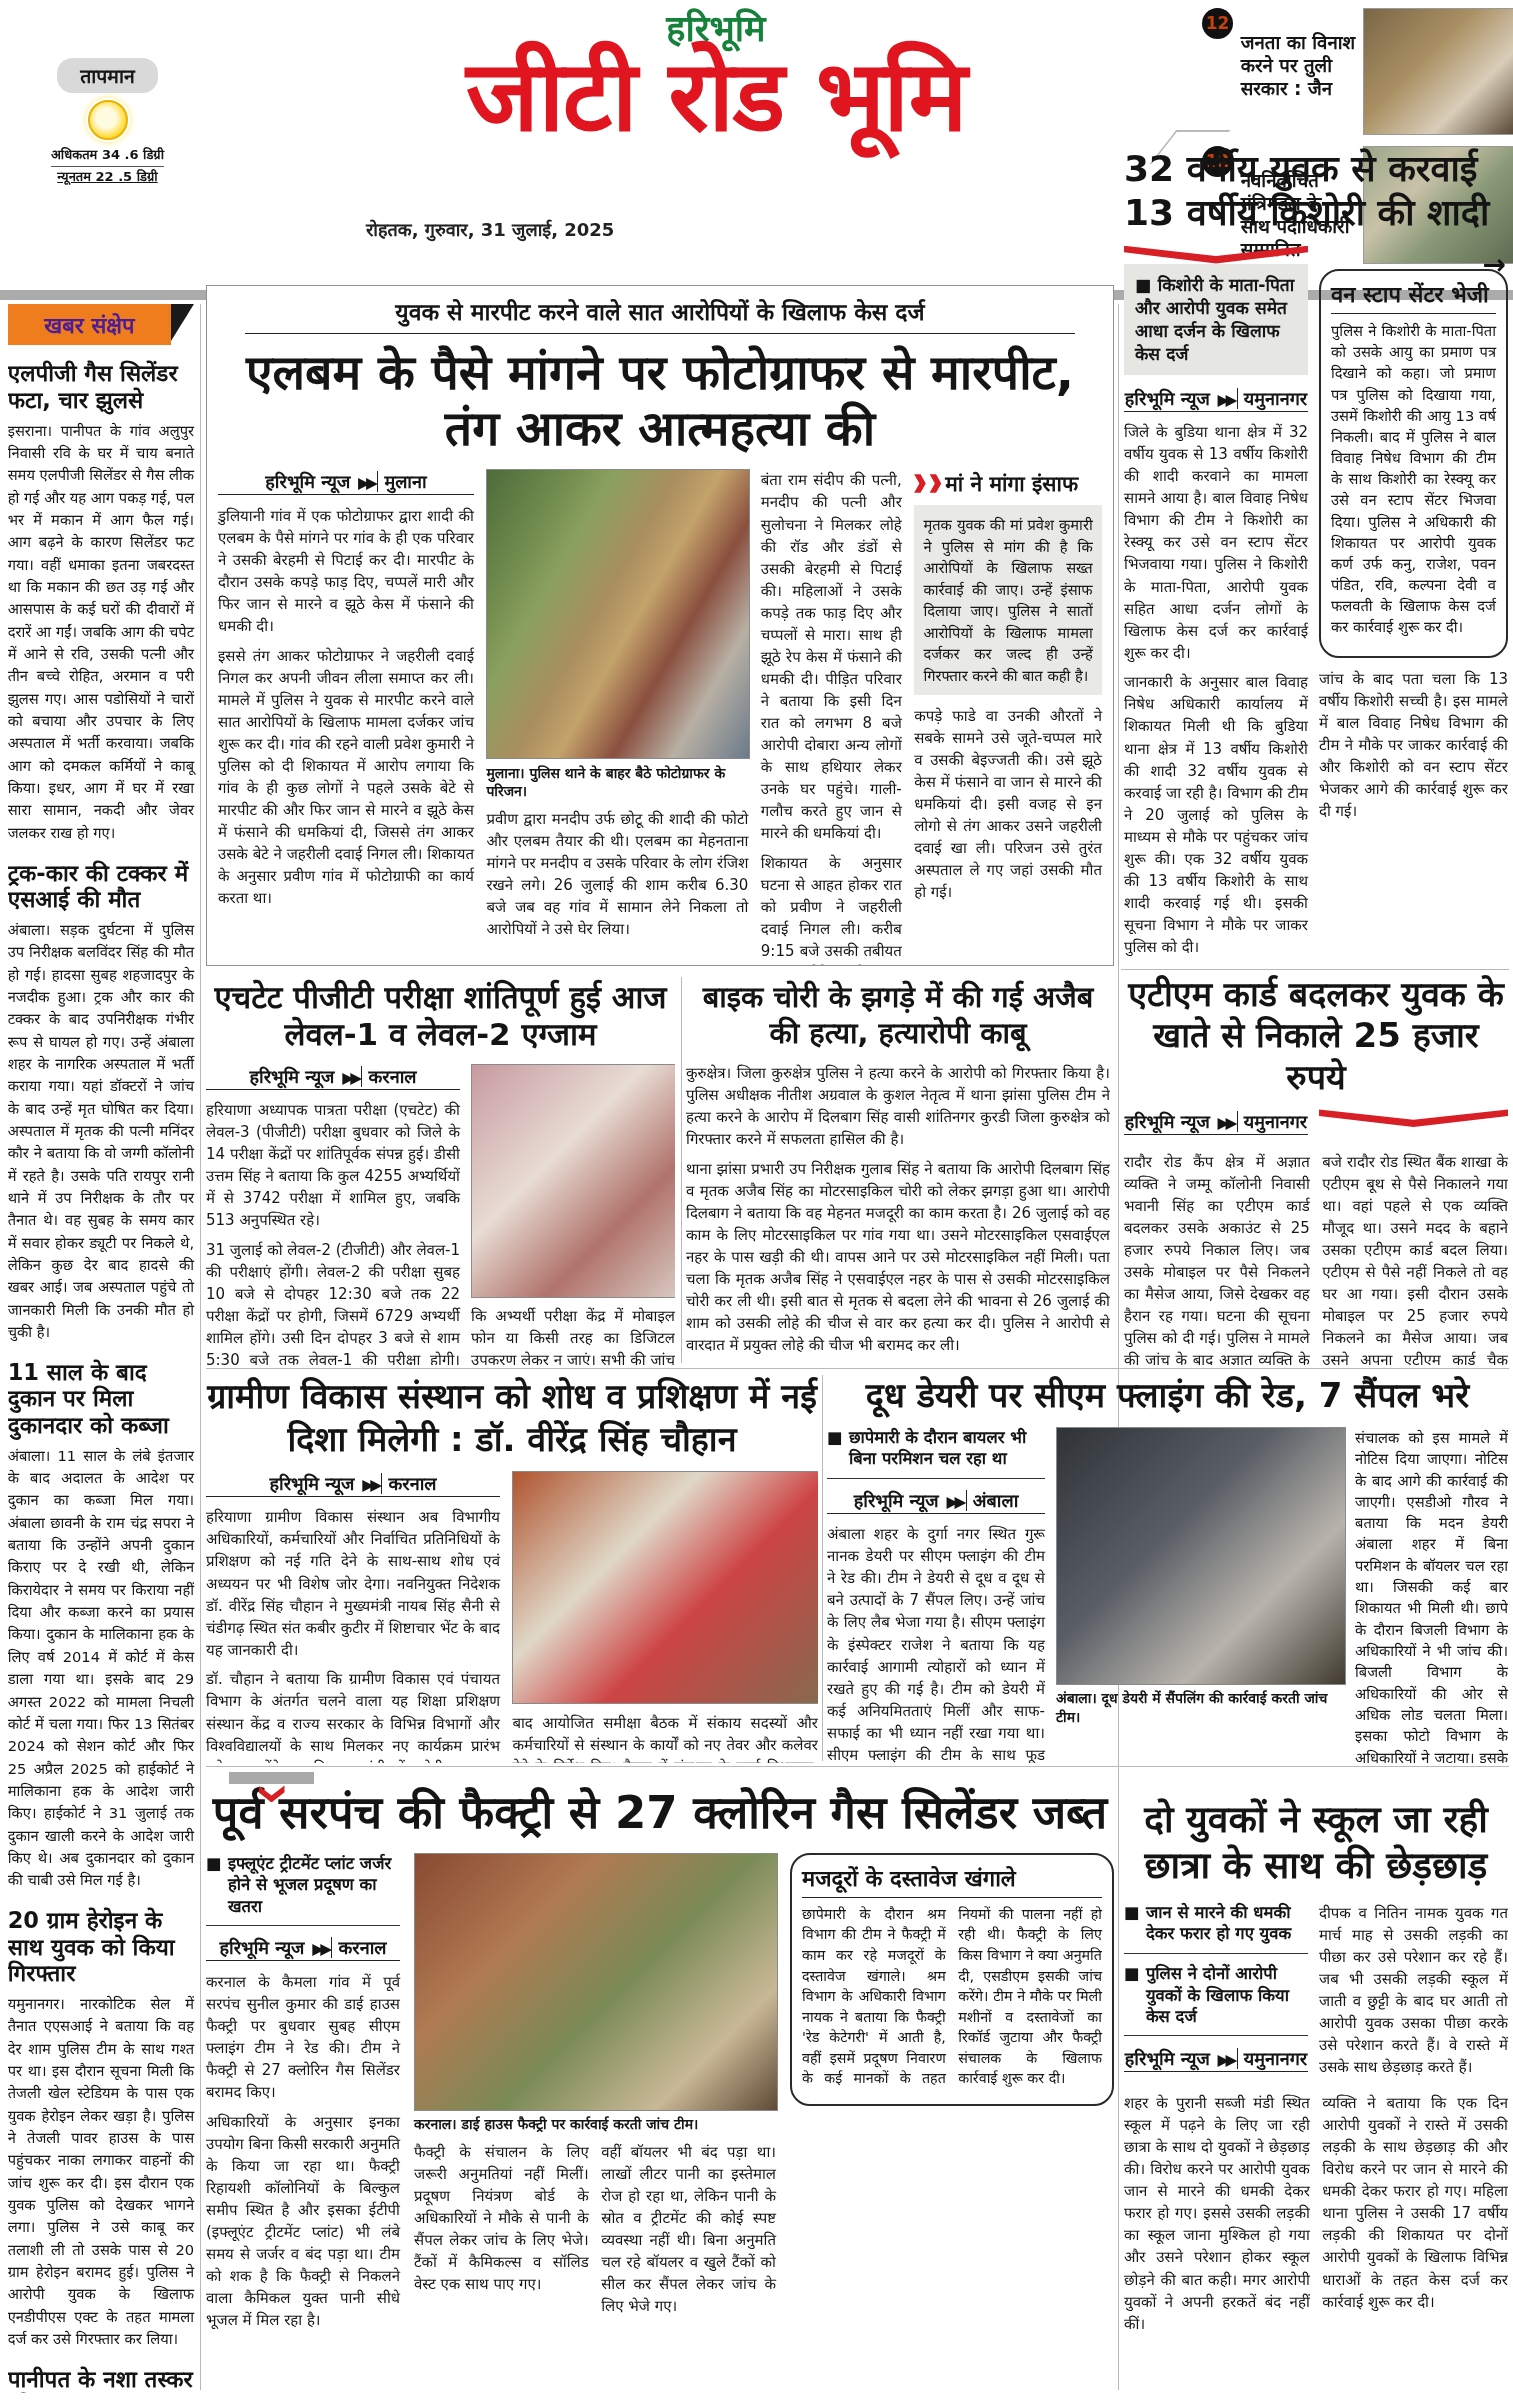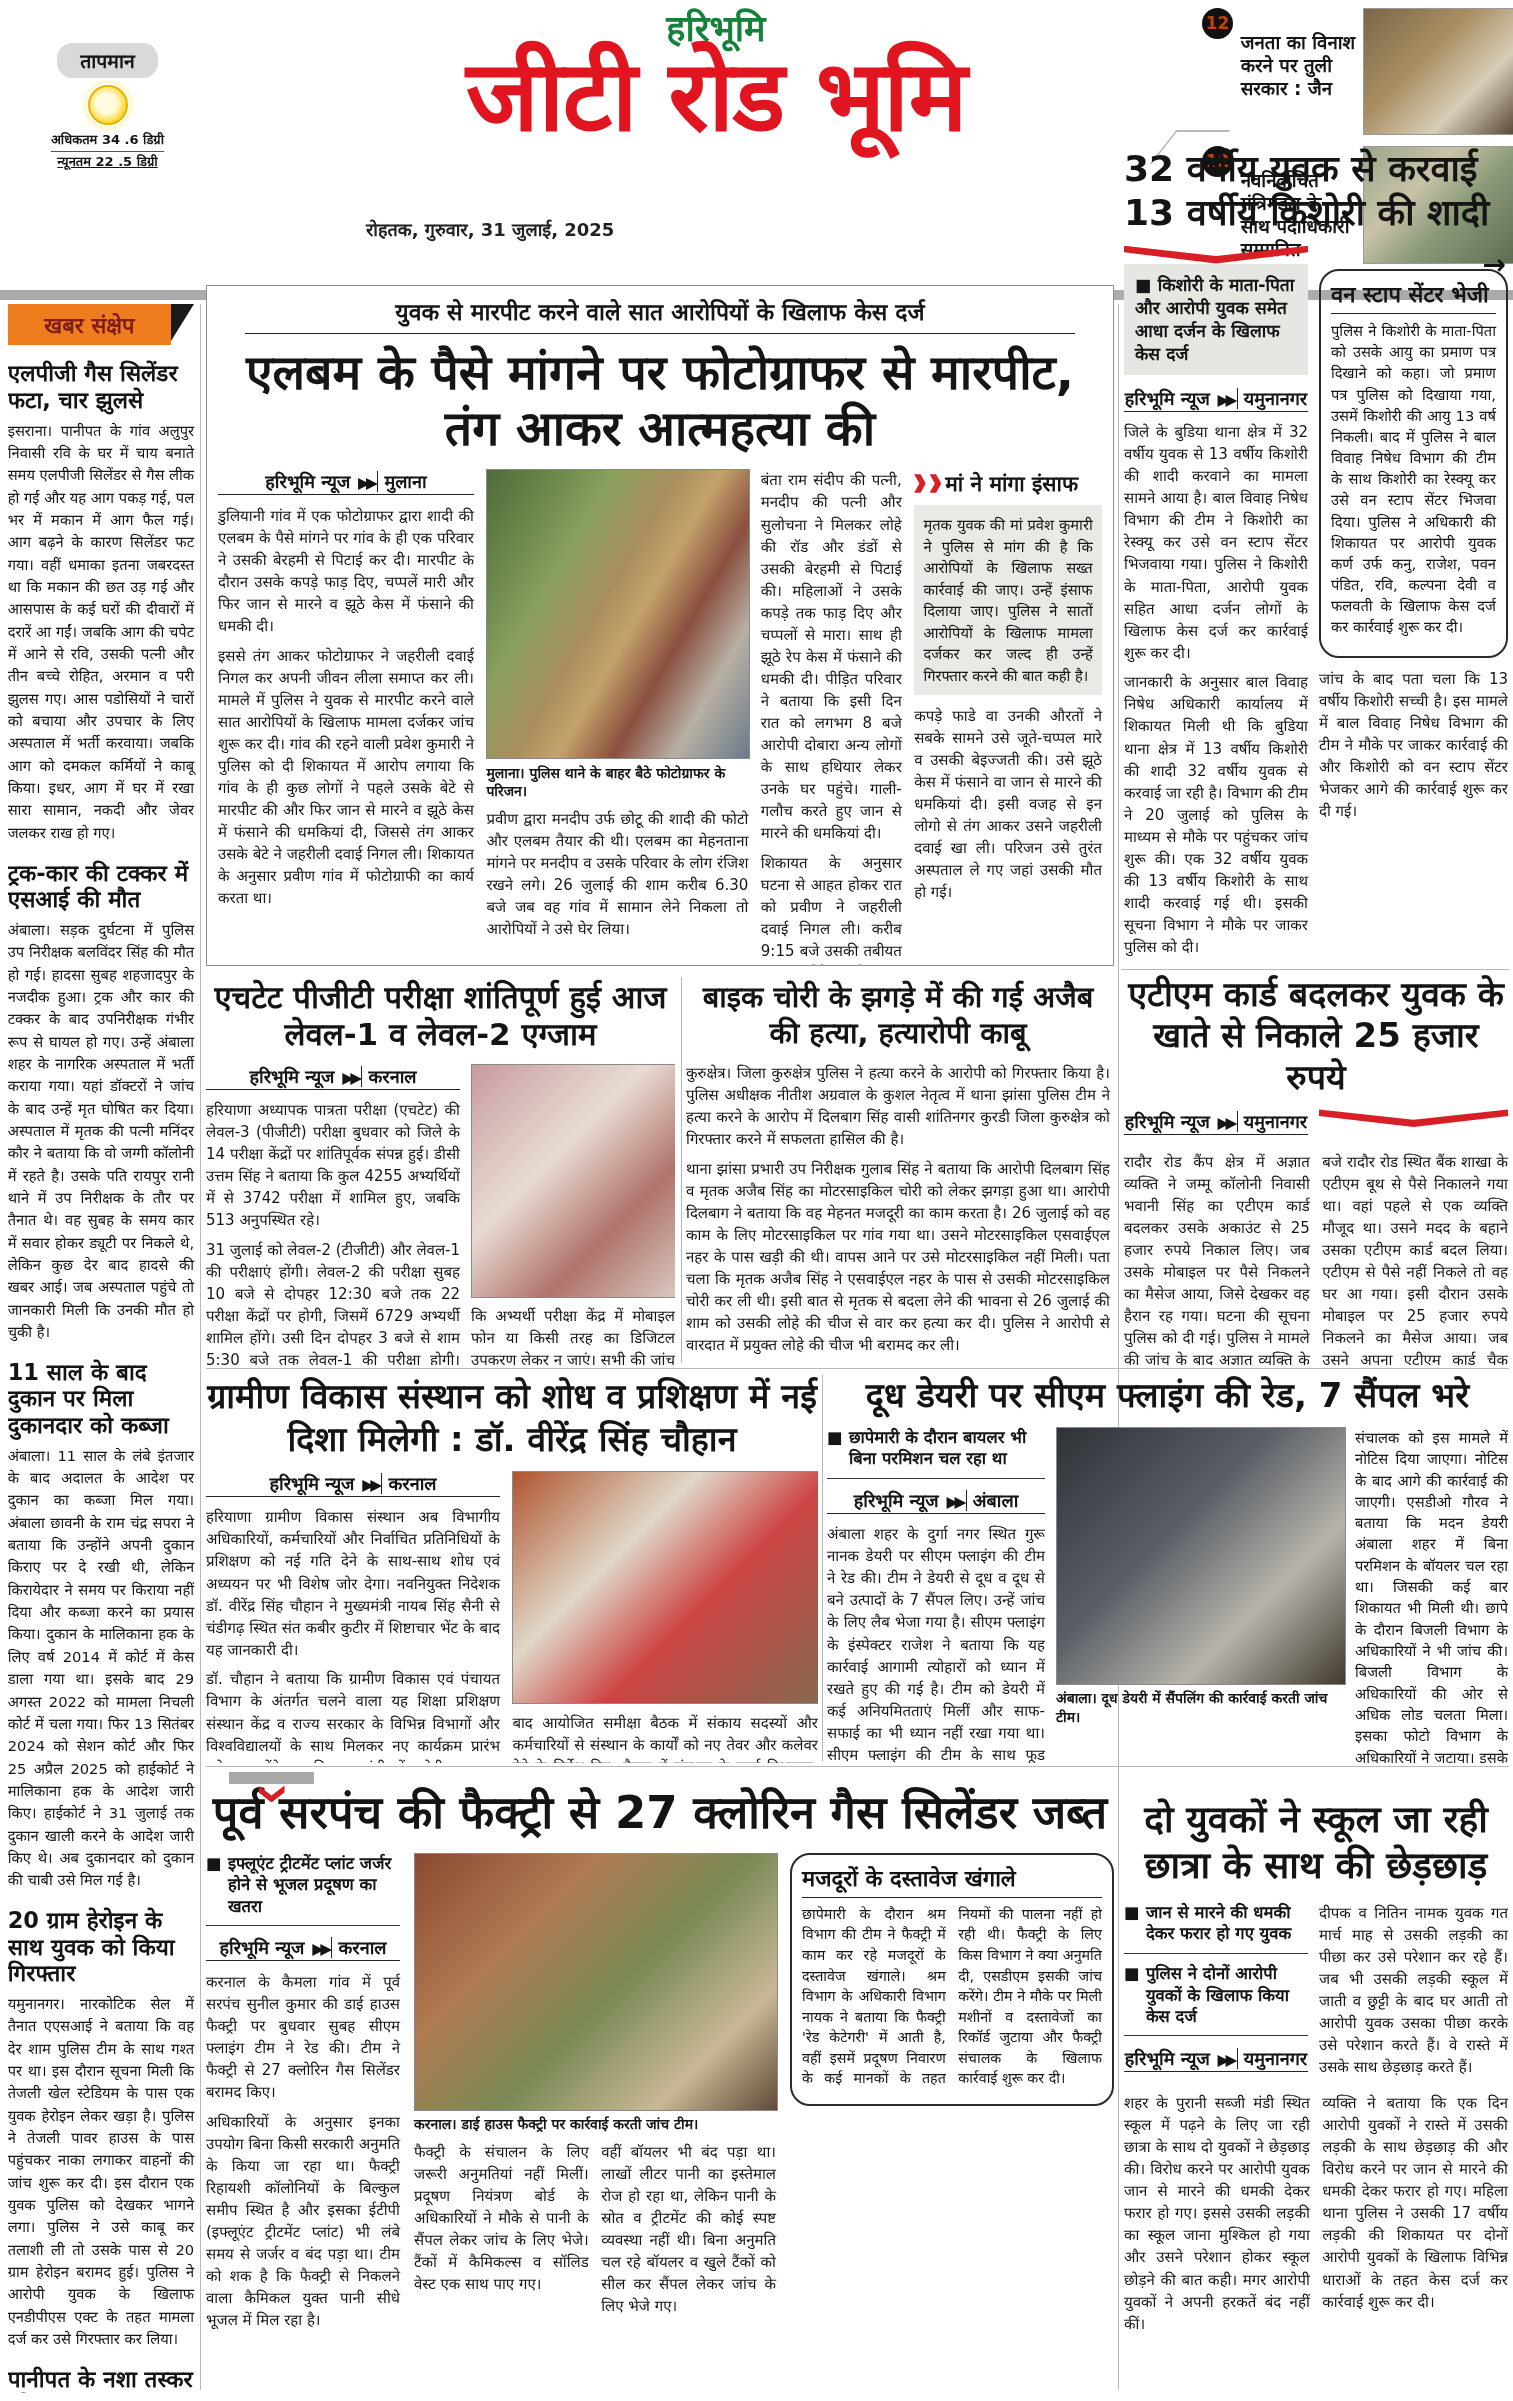--- a/index.html
+++ b/index.html
@@ -5,21 +5,21 @@
   html,body{margin:0;padding:0;}
   body{
     width:1514px;height:2401px;position:relative;background:#ffffff;
     font-family:"DejaVu Sans","Liberation Sans",sans-serif;color:#151515;
     overflow:hidden;
   }
   .abs{position:absolute;box-sizing:border-box;}
   .just{text-align:justify;}
   p{margin:0 0 7.7px 0;}
   
-  .weather{left:14px;top:43px;width:187px;text-align:center;}
+  .weather{left:14px;top:58px;width:187px;text-align:center;}
   .weather-pill{display:inline-block;background:#d9d9d9;border-radius:15.5px;padding:3.9px 23px;font-weight:bold;font-size:19.4px;}
   .sun{display:block;margin:7.7px auto 4.6px auto;width:36px;height:36px;border-radius:50%;
        background:radial-gradient(circle at 45% 45%, #fffbe0 35%, #ffd933 70%, #e8b400 100%);
        border:2.3px solid #e8b400;box-shadow:0 0 0 2.3px #fff, 0 0 6.2px 1.5px #ffdf4d;}
   .temp{font-size:13px;font-weight:bold;line-height:1.5;text-decoration:underline;}
   .temp .t1{display:inline-block;border-bottom:1.5px solid #555;padding-bottom:1.5px;}
   .masthead{left:232px;top:11px;width:968px;text-align:center;}
   .brand{color:#15813a;font-weight:bold;font-size:36px;line-height:1;}
   .paper-title{color:#e0151f;font-weight:bold;font-size:98px;line-height:1.02;letter-spacing:-1.5px;white-space:nowrap;}
   .dateline{left:366px;top:217px;font-size:18px;font-weight:bold;color:#222;}
@@ -31,21 +31,21 @@
   .teaser-photo{flex:0 0 149px;height:125px;border:0.8px solid #999;}
   .tp1{background:linear-gradient(135deg,#7a6648,#a98f62 40%,#d8cdb8 70%,#5a4a38);}
   .tp2{height:116px;background:linear-gradient(135deg,#9aa78a,#c9c2a8 35%,#8a9a78 60%,#5f6b52);}
   .bracket{left:1163px;top:130px;width:54px;height:34px;border-left:2.3px solid #b9b9b9;border-top:2.3px solid #b9b9b9;transform:skewX(-38deg);}
   .top-divider{left:0;top:290px;width:1514px;height:10px;background:#ababab;}
   
   .vline{border-left:0.8px solid #b8b8b8;width:0;}
   .hline{border-top:0.8px solid #b8b8b8;height:0;}
   
   .sidebar{left:7.7px;top:304px;width:191px;height:2089px;overflow:hidden;padding-right:4.6px;}
-  .briefs-header{position:relative;background:#f07d1d;color:#7f1d1d;font-weight:bold;font-size:22px;
+  .briefs-header{position:relative;background:#f07d1d;color:#4c1d95;font-weight:bold;font-size:22px;
                  text-align:center;padding:5.4px 0;width:calc(100% - 23px);}
   .briefs-header::after{content:"";position:absolute;right:-23px;top:0;width:0;height:0;
                  border-top:37px solid #1a1a1a;border-right:23px solid transparent;}
   .brief h3{font-size:22.5px;line-height:1.18;margin:15.5px 0 6.2px 0;}
   .brief p{font-size:14.7px;line-height:1.52;}
   
   .byline{text-align:center;font-weight:bold;font-size:18px;border-bottom:1.5px solid #222;
           padding-bottom:1px;margin-bottom:9.3px;white-space:nowrap;}
   .byline .arr{letter-spacing:-3.9px;margin:0 3.1px 0 7.7px;font-size:15.5px;}
   .byline .place{border-left:1.5px solid #222;padding-left:6.2px;}

